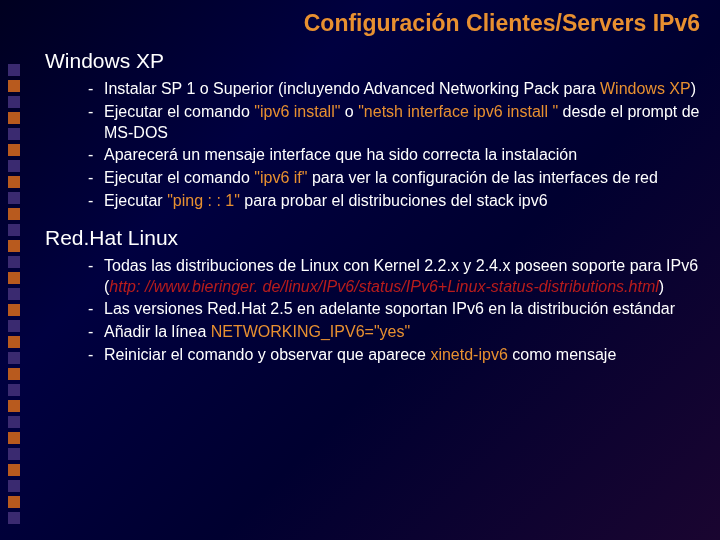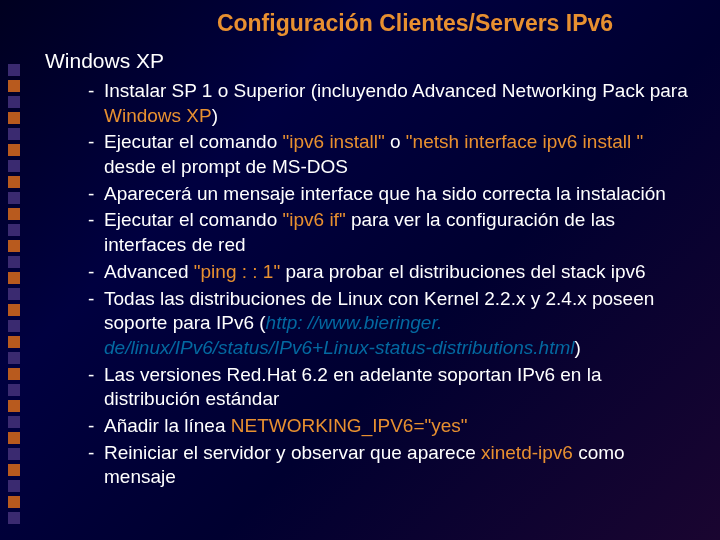--- a/index.html
+++ b/index.html
@@ -15,52 +15,52 @@
   .slide {
     padding: 10px 20px 20px 50px;
     position: relative;
     z-index: 2;
   }
   .title {
     font-family: Tahoma, Arial, sans-serif;
     font-weight: bold;
     font-size: 23px;
     color: #e89030;
-    text-align: center;
+    text-align: right;
     margin-bottom: 12px;
     margin-left: 80px;
   }
   .section-heading {
     font-family: Tahoma, Arial, sans-serif;
     font-size: 21px;
     color: #ffffff;
     margin-top: 4px;
     margin-bottom: 6px;
     margin-left: -5px;
   }
   ul.bullets {
     list-style: none;
     padding-left: 42px;
   }
   ul.bullets li {
-    font-size: 19px;
+    font-size: 16px;
     line-height: 1.3;
     color: #ffffff;
     margin-bottom: 2px;
     position: relative;
     padding-left: 12px;
   }
   ul.bullets li::before {
     content: "-";
     position: absolute;
     left: -4px;
     color: #ffffff;
   }
   .hl { color: #e89030; }
-  .hl-i { color: #0369a1; font-style: italic; }
+  .hl-i { color: #b91c1c; font-style: italic; }
   .deco-col {
     position: absolute;
     left: 8px;
     top: 64px;
     z-index: 1;
   }
   .sq {
     width: 12px;
     height: 12px;
     margin-bottom: 4px;
@@ -105,22 +105,23 @@
 
 <div class="slide">
   <div class="title">Configuración Clientes/Servers IPv6</div>
 
   <div class="section-heading">Windows XP</div>
   <ul class="bullets">
     <li><span>Instalar SP 1 o Superior (incluyendo Advanced Networking Pack para </span><span class="hl">Windows XP</span><span>)</span></li>
     <li><span>Ejecutar el comando </span><span class="hl">"ipv6 install"</span><span> o </span><span class="hl">"netsh interface ipv6 install "</span><span> desde el prompt de MS-DOS</span></li>
     <li><span>Aparecerá un mensaje interface que ha sido correcta la instalación</span></li>
     <li><span>Ejecutar el comando </span><span class="hl">"ipv6 if"</span><span> para ver la configuración de las interfaces de red</span></li>
-    <li><span>Advanced </span><span class="hl">"ping : : 1"</span><span> para probar el distribuciones del stack ipv6</span></li>
+    <li><span>Ejecutar </span><span class="hl">"ping : : 1"</span><span> para probar el distribuciones del stack ipv6</span></li>
   </ul>
 
+  <div class="section-heading" style="margin-top:14px;">Red.Hat Linux</div>
   <ul class="bullets">
     <li><span>Todas las distribuciones de Linux con Kernel 2.2.x y 2.4.x poseen soporte para IPv6 (</span><span class="hl-i">http: //www.bieringer. de/linux/IPv6/status/IPv6+Linux-status-distributions.html</span><span>)</span></li>
-    <li><span>Las versiones Red.Hat 6.2 en adelante soportan IPv6 en la distribución estándar</span></li>
+    <li><span>Las versiones Red.Hat 2.5 en adelante soportan IPv6 en la distribución estándar</span></li>
     <li><span>Añadir la línea </span><span class="hl">NETWORKING_IPV6="yes"</span></li>
-    <li><span>Reiniciar el servidor y observar que aparece </span><span class="hl">xinetd-ipv6</span><span> como mensaje</span></li>
+    <li><span>Reiniciar el comando y observar que aparece </span><span class="hl">xinetd-ipv6</span><span> como mensaje</span></li>
   </ul>
 </div>
 
 </body></html>

